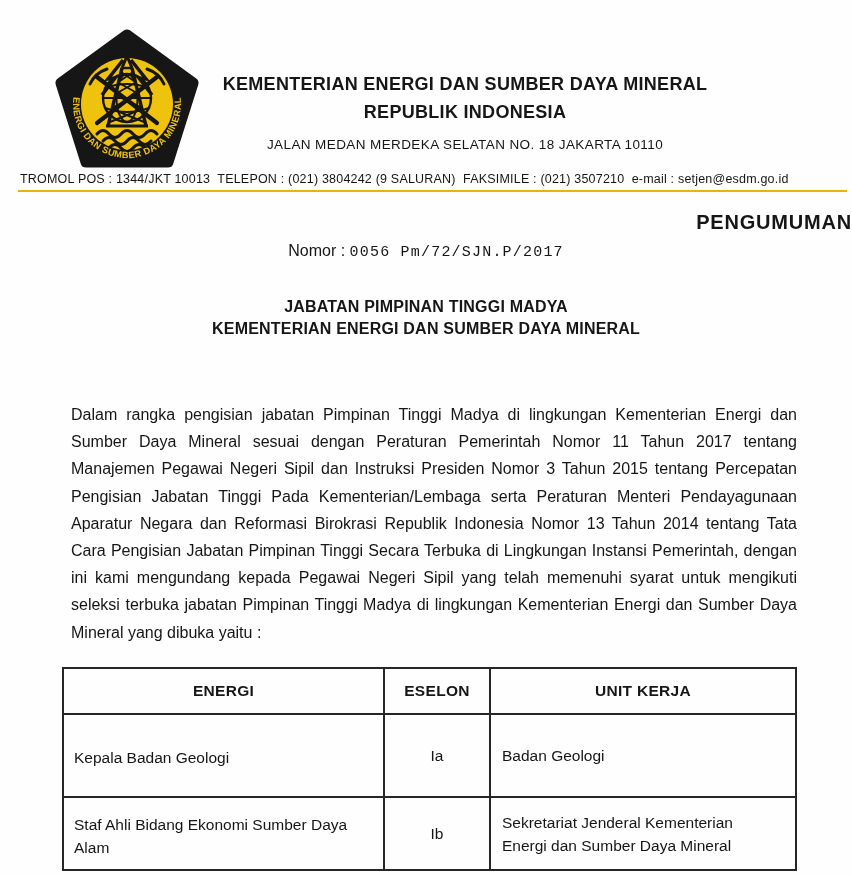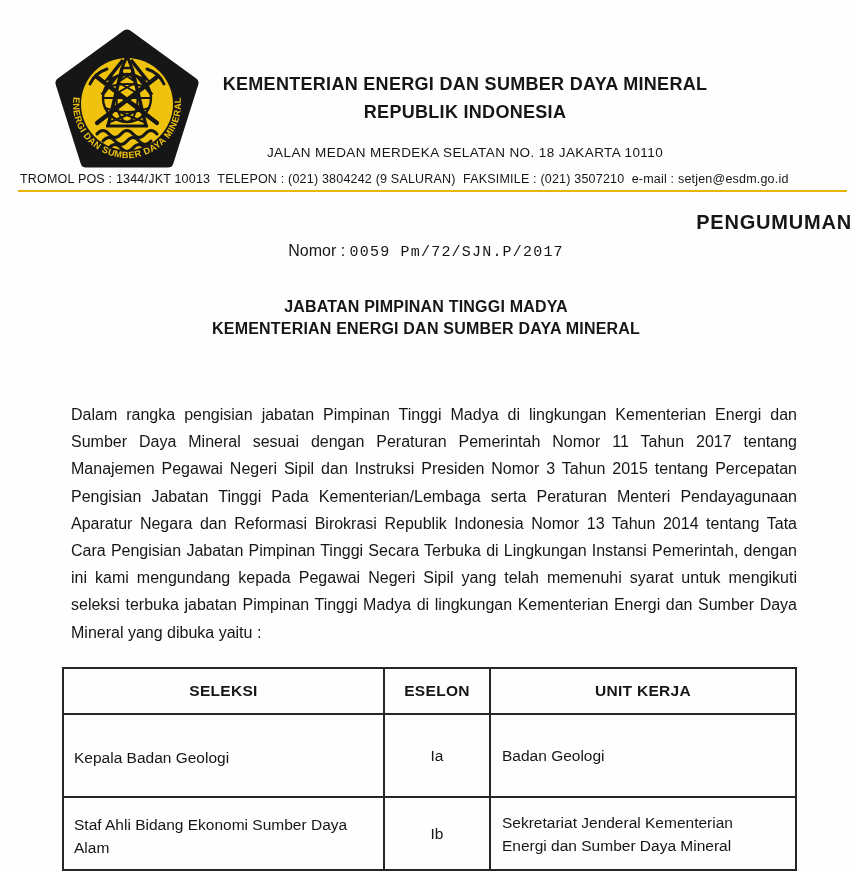--- a/index.html
+++ b/index.html
@@ -21,21 +21,21 @@
   }
   .lh-text {
     position: absolute; left: 200px; top: 70px; width: 530px;
     text-align: center;
   }
   .ministry-line {
     font-size: 18px; font-weight: bold; letter-spacing: 0.3px;
     line-height: 28px; white-space: nowrap;
   }
   .address-line {
-    margin-top: 19px; font-size: 13.5px; letter-spacing: 0.4px; white-space: nowrap;
+    margin-top: 11px; font-size: 13.5px; letter-spacing: 0.4px; white-space: nowrap;
   }
   .contact-line {
     position: absolute; left: 18px; right: 5px; top: 172px;
     font-size: 12.5px; letter-spacing: 0.2px;
     white-space: pre;
     padding: 0 0 4px 2px;
     border-bottom: 2px solid #eab308;
   }
   
   .doc-title {
@@ -149,39 +149,39 @@
       <div class="address-line">JALAN MEDAN MERDEKA SELATAN NO. 18 JAKARTA 10110</div>
     </div>
 
     <div class="contact-line">TROMOL POS : 1344/JKT 10013  TELEPON : (021) 3804242 (9 SALURAN)  FAKSIMILE : (021) 3507210  e-mail : setjen@esdm.go.id</div>
   </div>
 
   <h1 class="doc-title">PENGUMUMAN</h1>
 
   <div class="doc-number">
     <span>Nomor :</span>
-    <span class="mono">0059 Pm/72/SJN.P/2017</span>
+    <span class="mono">0056 Pm/72/SJN.P/2017</span>
   </div>
 
   <div class="subtitle">
     <div>JABATAN PIMPINAN TINGGI MADYA</div>
     <div>KEMENTERIAN ENERGI DAN SUMBER DAYA MINERAL</div>
   </div>
 
   <p class="body-par">Dalam rangka pengisian jabatan Pimpinan Tinggi Madya di lingkungan Kementerian Energi dan Sumber Daya Mineral sesuai dengan Peraturan Pemerintah Nomor 11 Tahun 2017 tentang Manajemen Pegawai Negeri Sipil dan Instruksi Presiden Nomor 3 Tahun 2015 tentang Percepatan Pengisian Jabatan Tinggi Pada Kementerian/Lembaga serta Peraturan Menteri Pendayagunaan Aparatur Negara dan Reformasi Birokrasi Republik Indonesia Nomor 13 Tahun 2014 tentang Tata Cara Pengisian Jabatan Pimpinan Tinggi Secara Terbuka di Lingkungan Instansi Pemerintah, dengan ini kami mengundang kepada Pegawai Negeri Sipil yang telah memenuhi syarat untuk mengikuti seleksi terbuka jabatan Pimpinan Tinggi Madya di lingkungan Kementerian Energi dan Sumber Daya  Mineral yang dibuka yaitu :</p>
 
   <table class="pos-table">
     <colgroup>
       <col style="width:321px">
       <col style="width:106px">
       <col style="width:306px">
     </colgroup>
     <thead>
       <tr>
-        <th>SELEKSI</th>
+        <th>ENERGI</th>
         <th>ESELON</th>
         <th>UNIT KERJA</th>
       </tr>
     </thead>
     <tbody>
       <tr class="row-1">
         <td class="c-jabatan">Kepala Badan Geologi</td>
         <td class="c-eselon">Ia</td>
         <td class="c-unit">Badan Geologi</td>
       </tr>

